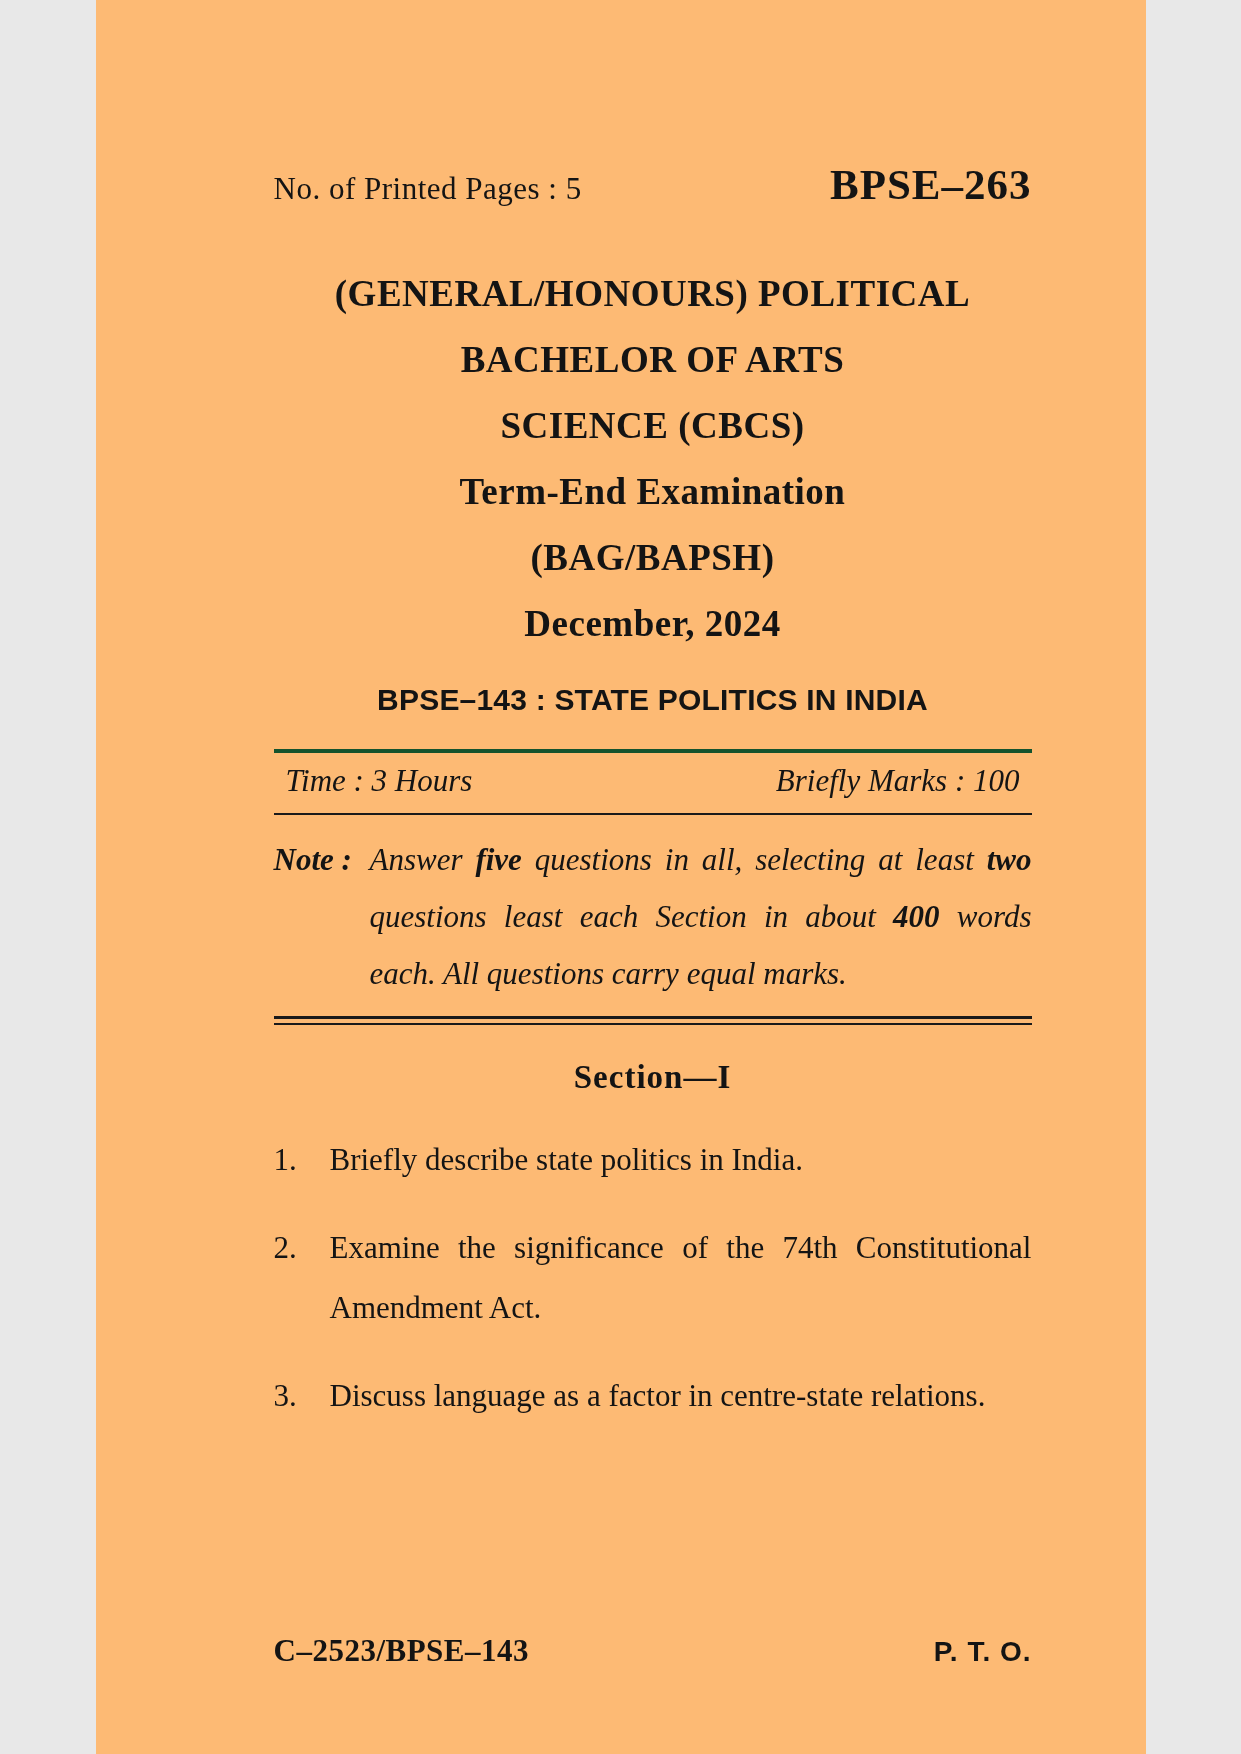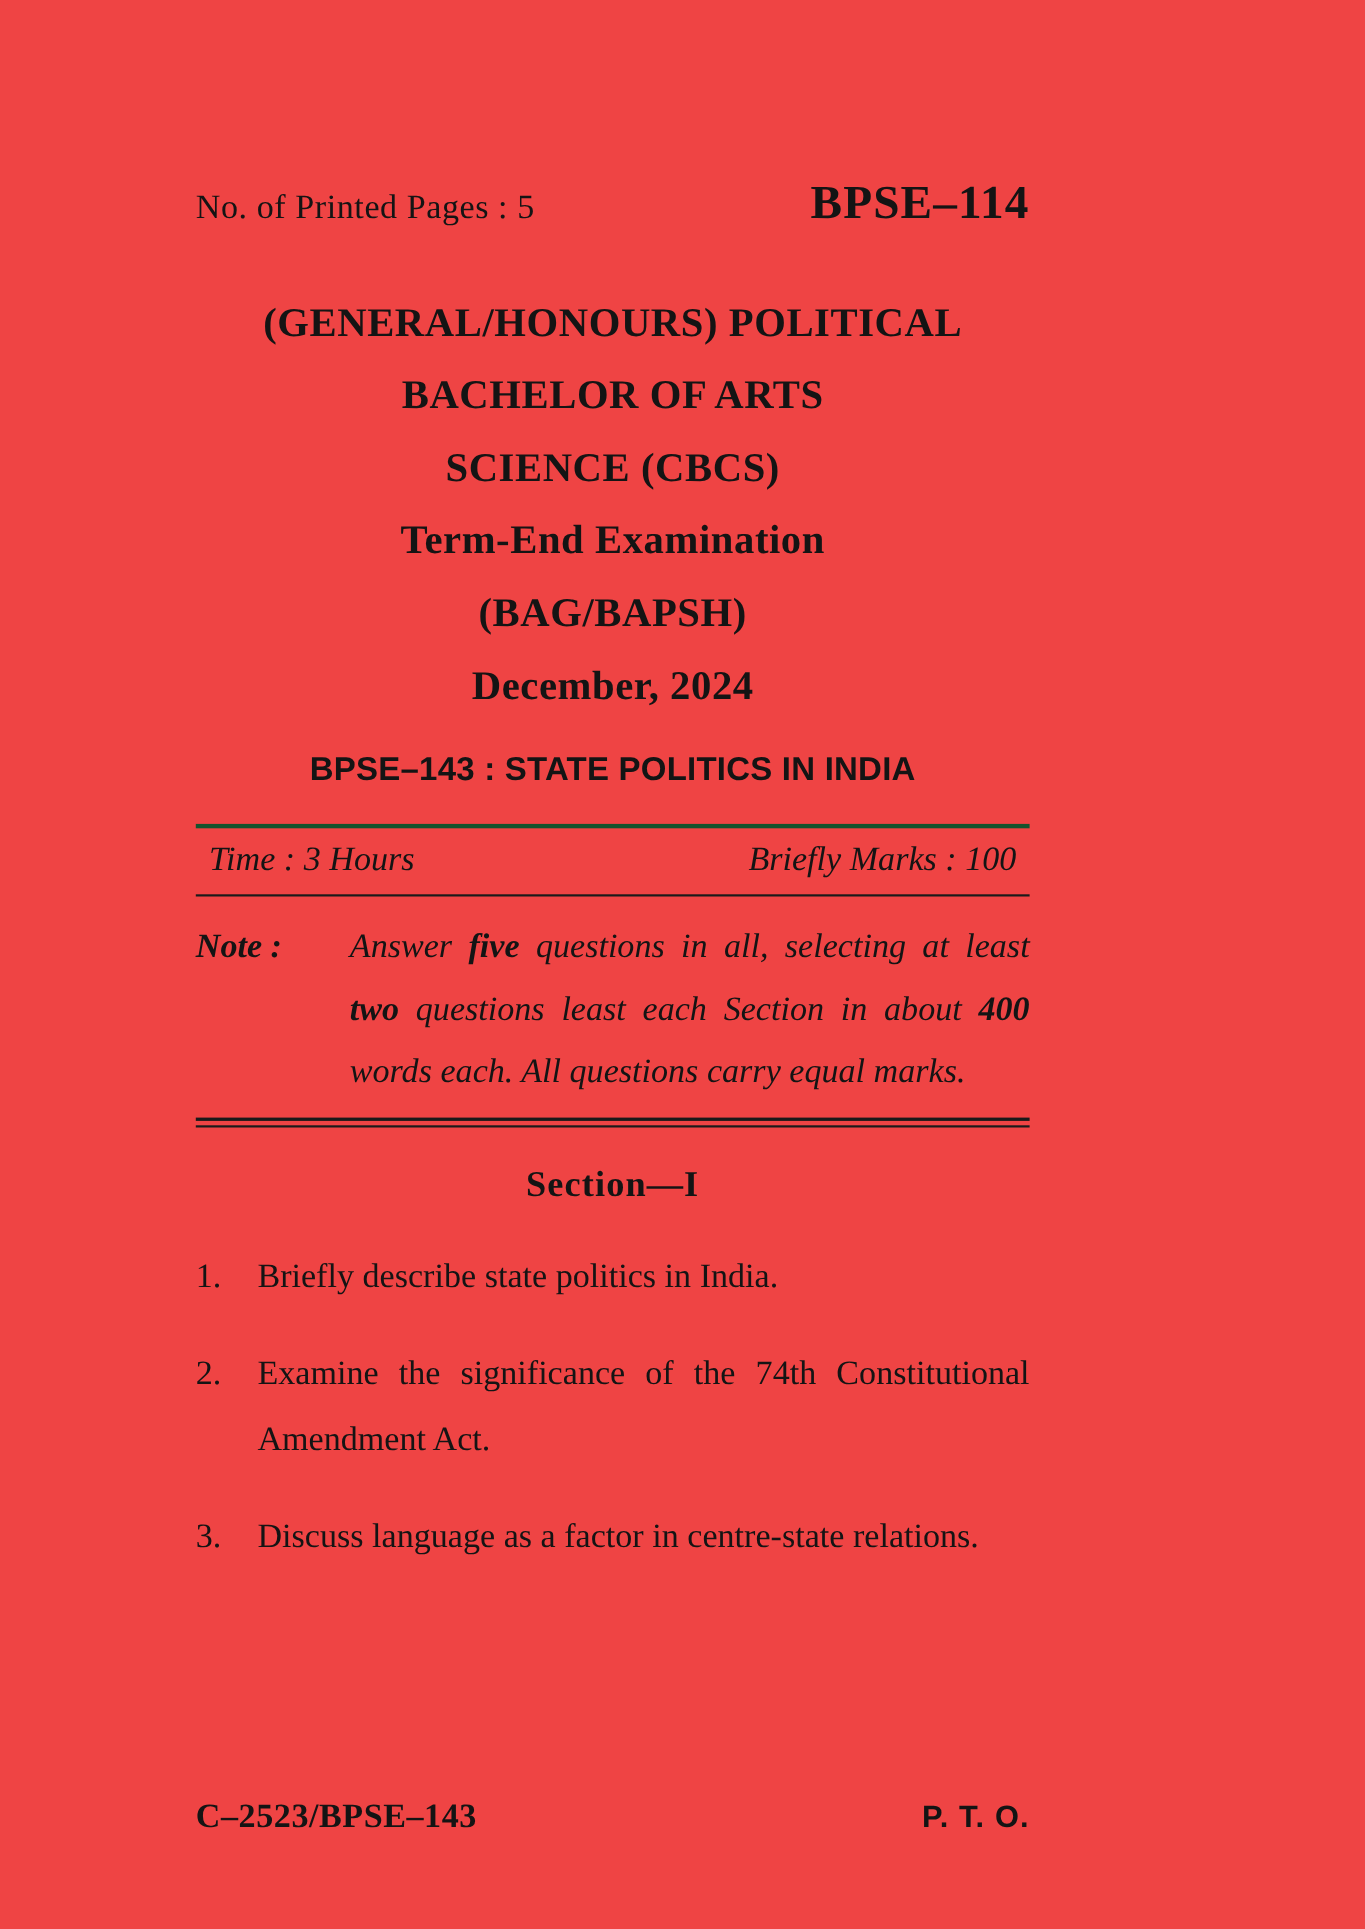--- a/index.html
+++ b/index.html
@@ -1,21 +1,21 @@
 <!DOCTYPE html>
 <html><head>
 <meta charset="utf-8">
 <style>
   * { margin: 0; padding: 0; box-sizing: border-box; }
   html, body { background: #e8e8e8; }
   .page {
     position: relative;
-    width: 1241px;
+    width: 1050px;
     height: 1754px;
-    background: #ef4444;
+    background: #fdba74;
     margin: 0 auto;
     font-family: "Liberation Serif", serif;
     color: #141414;
     overflow: hidden;
   }
   .content {
     position: absolute;
     left: 178px;
     top: 160px;
     width: 758px;
@@ -65,21 +65,20 @@
     font-style: italic;
     font-size: 31px;
   }
   
   .note {
     margin-top: 16px;
     display: flex;
     font-style: italic;
     font-size: 31px;
     line-height: 57px;
-    gap: 44px;
   }
   .note-label {
     font-weight: bold;
     white-space: nowrap;
     flex: 0 0 96px;
   }
   .note-text {
     flex: 1;
     text-align: justify;
   }
@@ -137,21 +136,21 @@
   }
 </style>
 </head>
 <body>
 
 <div class="page">
   <div class="content">
 
     <div class="header-row">
       <span class="printed-pages">No. of Printed Pages : 5</span>
-      <span class="paper-code">BPSE–114</span>
+      <span class="paper-code">BPSE–263</span>
     </div>
 
     <div class="title-block" id="title-block">
         <div class="title-line">(GENERAL/HONOURS) POLITICAL</div>
         <div class="title-line">BACHELOR OF ARTS</div>
         <div class="title-line">SCIENCE (CBCS)</div>
         <div class="title-line">Term-End Examination</div>
         <div class="title-line">(BAG/BAPSH)</div>
         <div class="title-line">December, 2024</div>
       </div>

